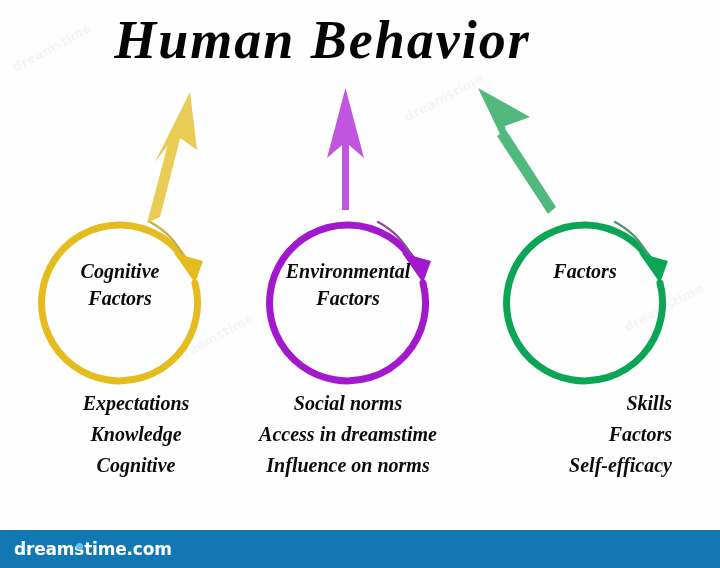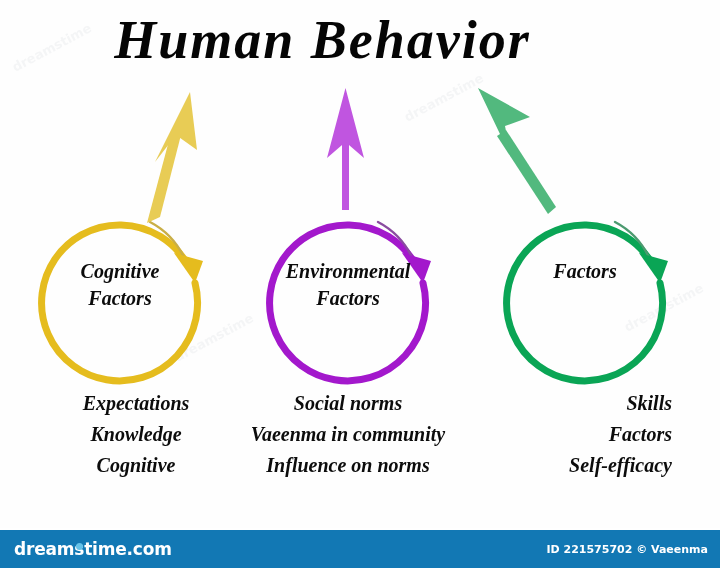--- a/index.html
+++ b/index.html
@@ -194,30 +194,29 @@
     <span class="l2">Factors</span>
   </div>
 
   <div class="list-col" id="list-cognitive">
     <span class="item">Expectations</span>
     <span class="item">Knowledge</span>
     <span class="item">Cognitive</span>
   </div>
   <div class="list-col" id="list-environmental">
     <span class="item">Social norms</span>
-    <span class="item">Vaeenma in community</span>
+    <span class="item">Access in dreamstime</span>
     <span class="item">Influence on norms</span>
   </div>
   <div class="list-col" id="list-behavioral">
     <span class="item">Skills</span>
     <span class="item">Factors</span>
     <span class="item">Self-efficacy</span>
   </div>
 
   <div class="footer">
     <div class="footer-logo">
       <span>dreamstime.com</span>
       <span class="logo-dot"></span>
     </div>
-    <div class="footer-id">ID 221575702 © Vaeenma</div>
   </div>
 
 </div>
 
 </body></html>

